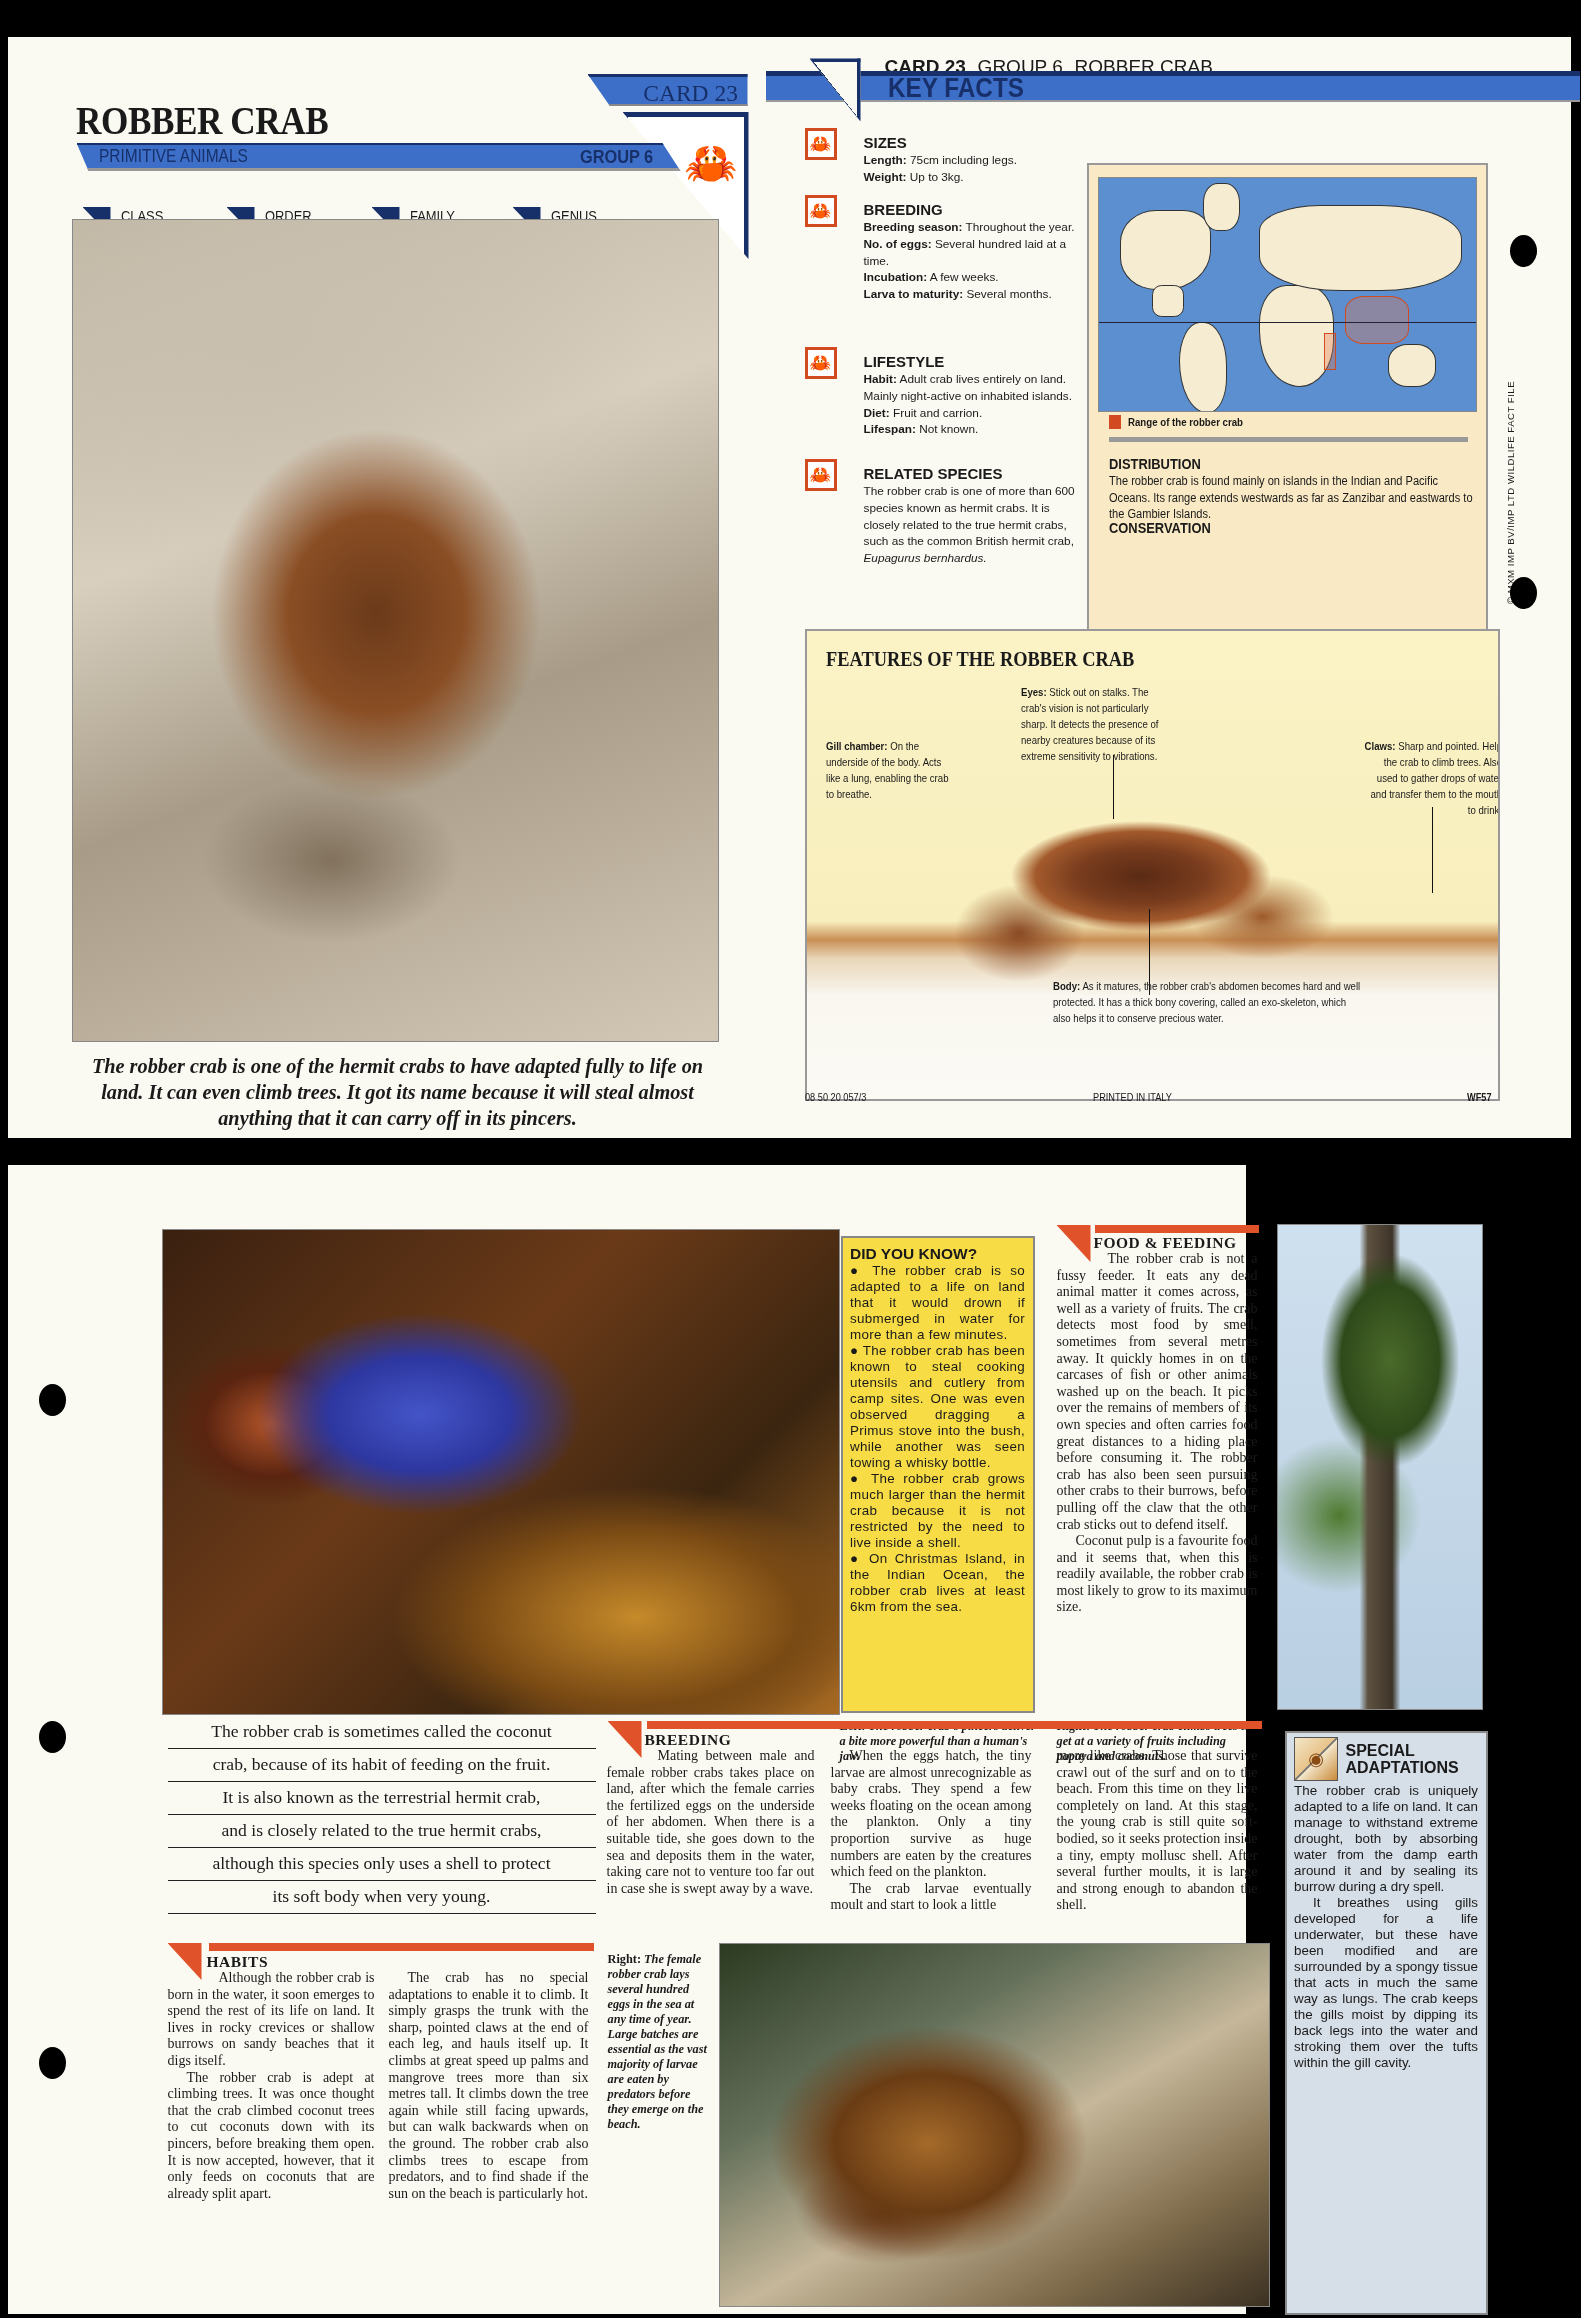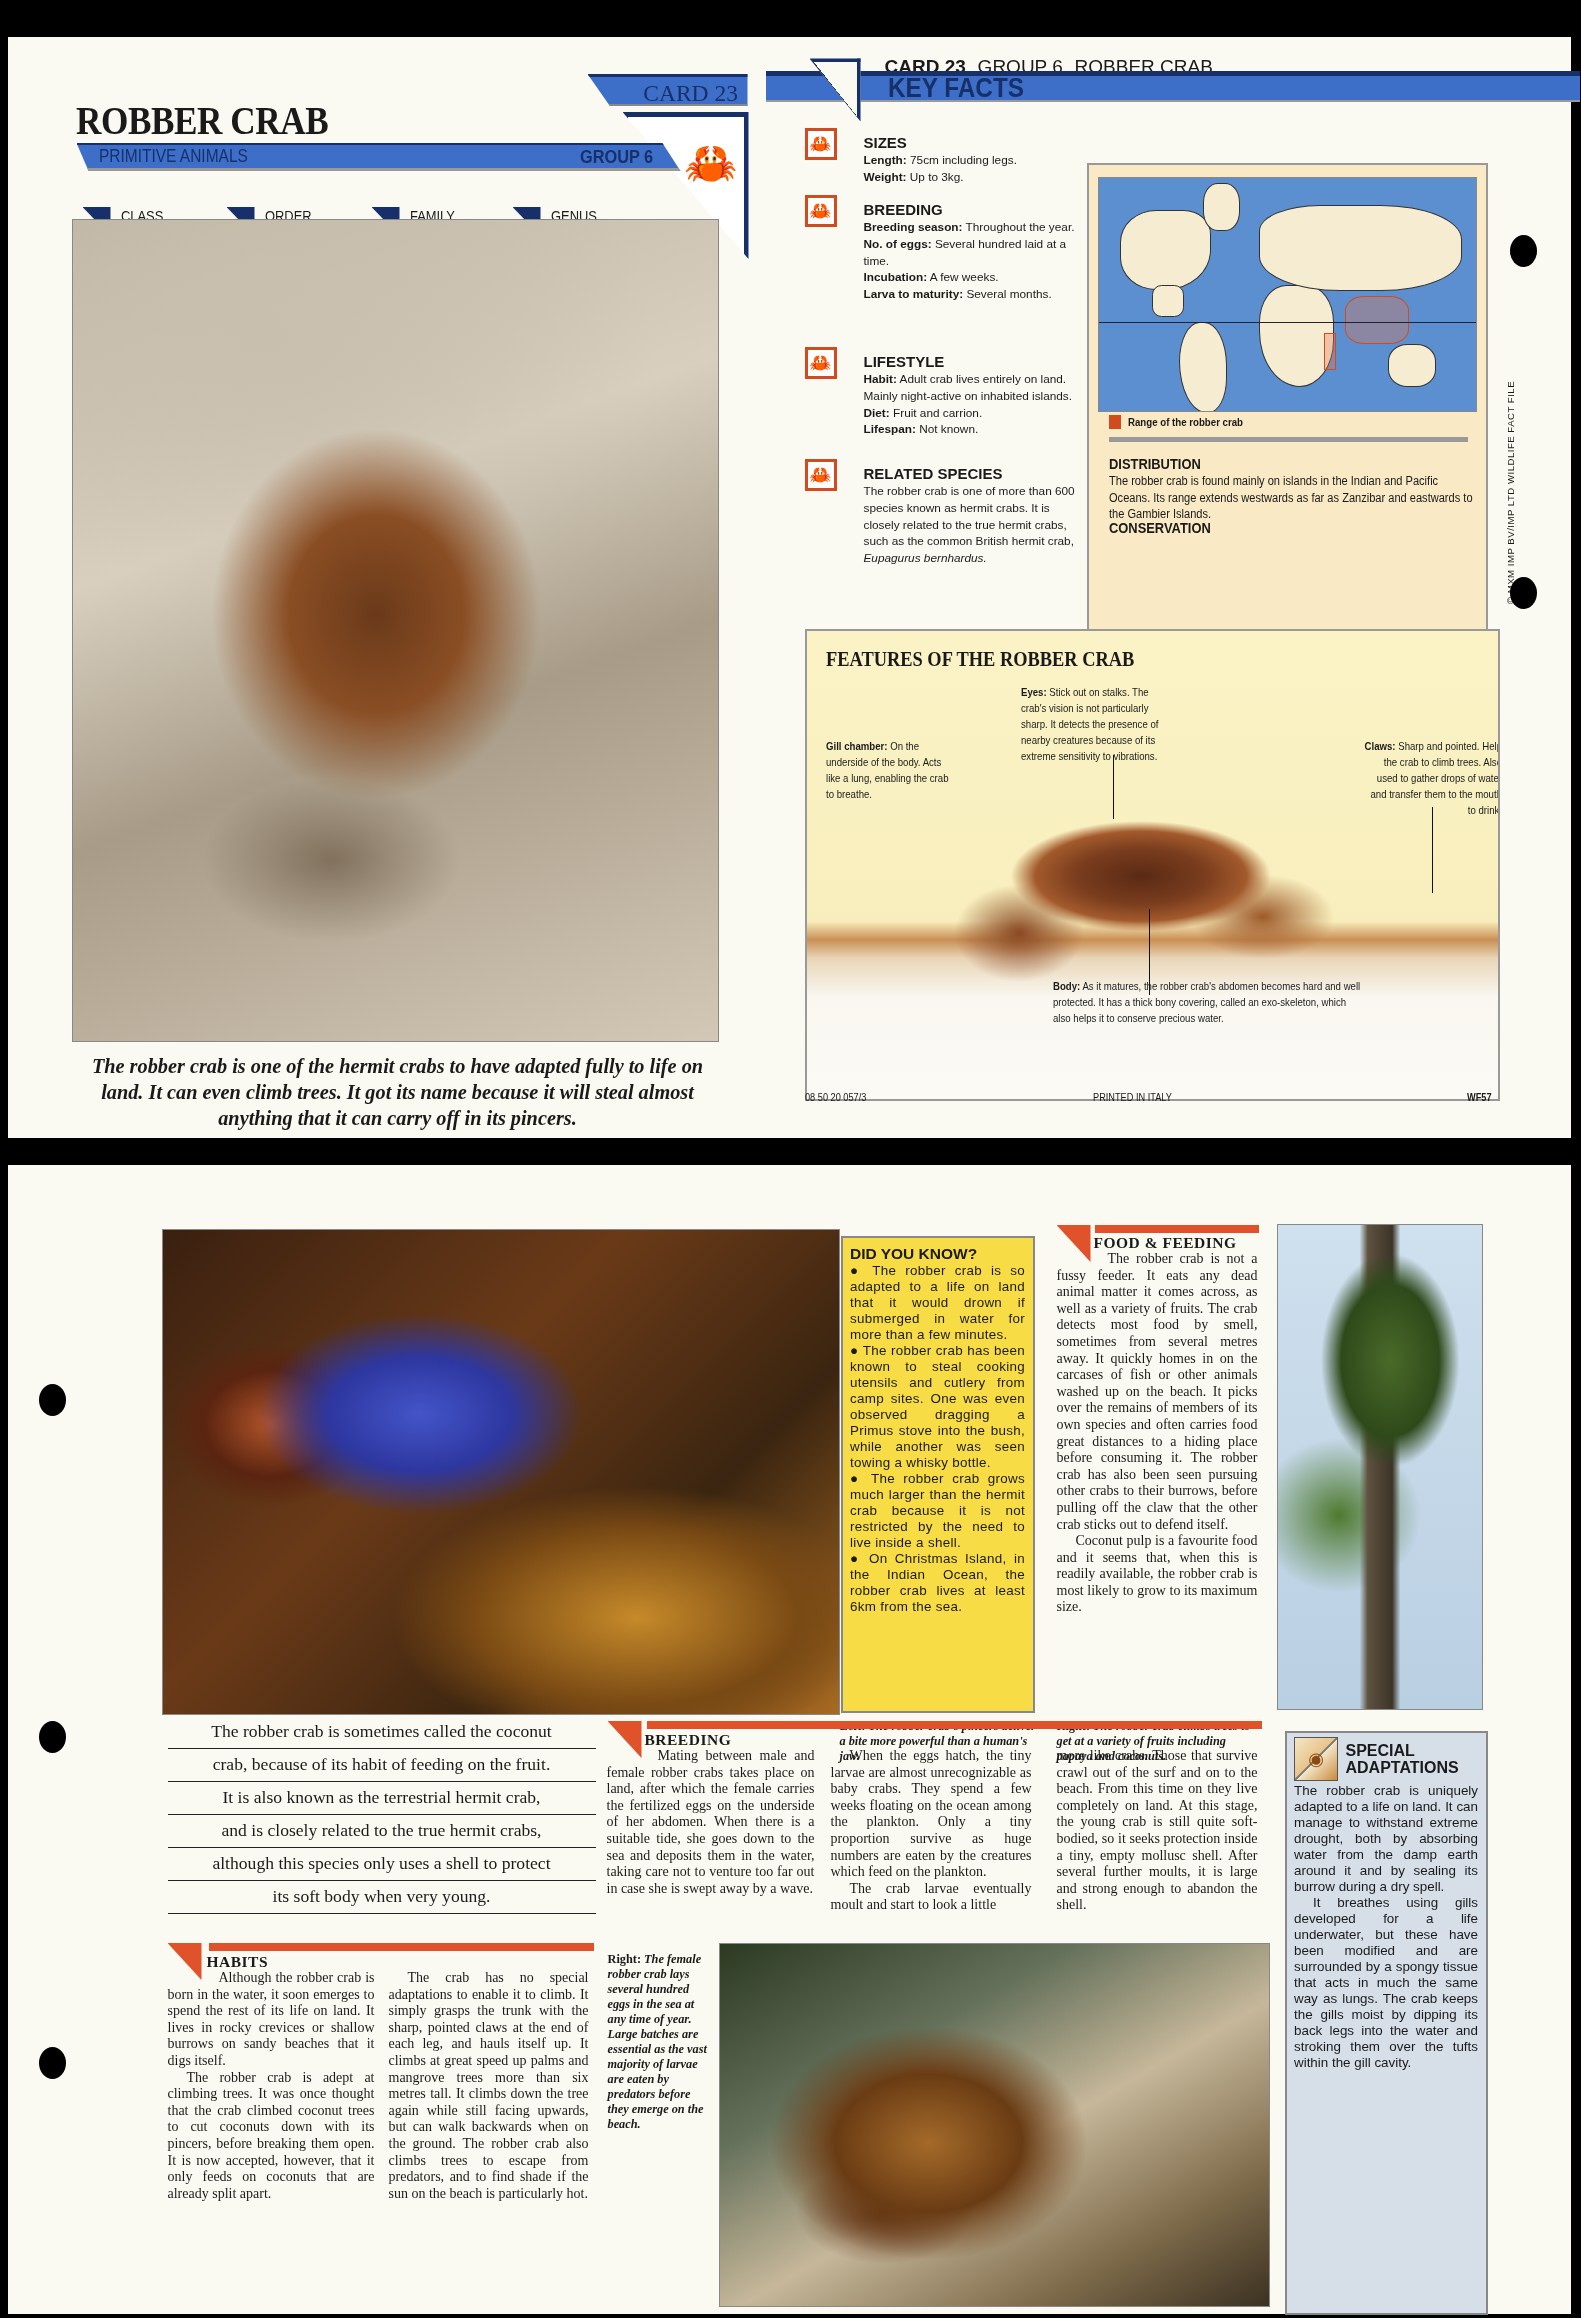--- a/index.html
+++ b/index.html
@@ -1,21 +1,21 @@
 <!DOCTYPE html>
 <html style="font-size:8.6px"><head>
 <meta charset="utf-8">
 <style>
   * { box-sizing: border-box; margin: 0; padding: 0; }
   html, body { width: 1582px; height: 2319px; background: #000; overflow: hidden; }
   body { position: relative; font-family: "Liberation Sans", sans-serif; color: #1a1a1a; }
 
   .card { position: absolute; background: #fbfaf2; }
   #card-front { left: 7.5px; top: 37px; width: 1563px; height: 1101px; }
-  #card-back  { left: 7.5px; top: 1165px; width: 1563px; height: 1149px; text-decoration: underline; }
+  #card-back  { left: 7.5px; top: 1165px; width: 1238px; height: 1149px; text-decoration: underline; }
 
   .abs { position: absolute; }
 
   
   .title { font-family: "Liberation Serif", serif; font-weight: bold; font-size: 40px; letter-spacing: -0.5px; transform: scaleX(0.88); transform-origin: left; }
   .card-tab { background: #3d6fc9; border-top: 3.2px solid #17306a; border-bottom: 2.1px solid #888; clip-path: polygon(0 0, 100% 0, 100% 100%, 14% 100%); }
   .card-tab span { font-family: "Liberation Serif", serif; font-size: 23.5px; color: #17306a; position: absolute; right: 9.6px; top: 3.2px; }
   .group-bar { background: #3d6fc9; border-top: 2.7px solid #17306a; border-bottom: 3.2px solid #999; clip-path: polygon(0 0, 97% 0, 100% 100%, 2% 100%); }
   .group-bar .l { position: absolute; left: 22.5px; top: 1.1px; font-size: 18px; color: #17306a; transform: scaleX(0.86); transform-origin: left; }
   .group-bar .r { position: absolute; right: 27px; top: 1.1px; font-size: 19px; font-weight: bold; color: #17306a; transform: scaleX(0.86); transform-origin: right; }

